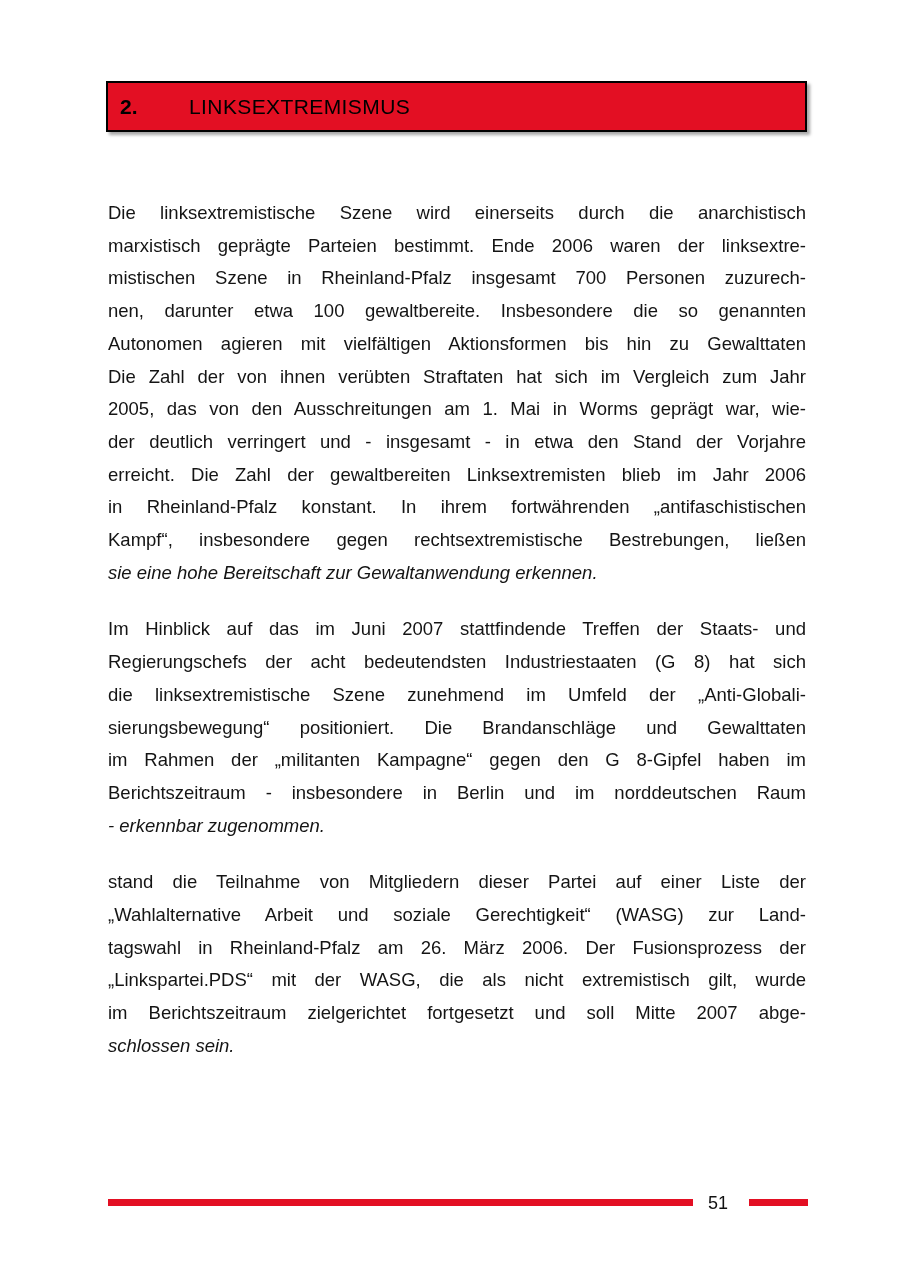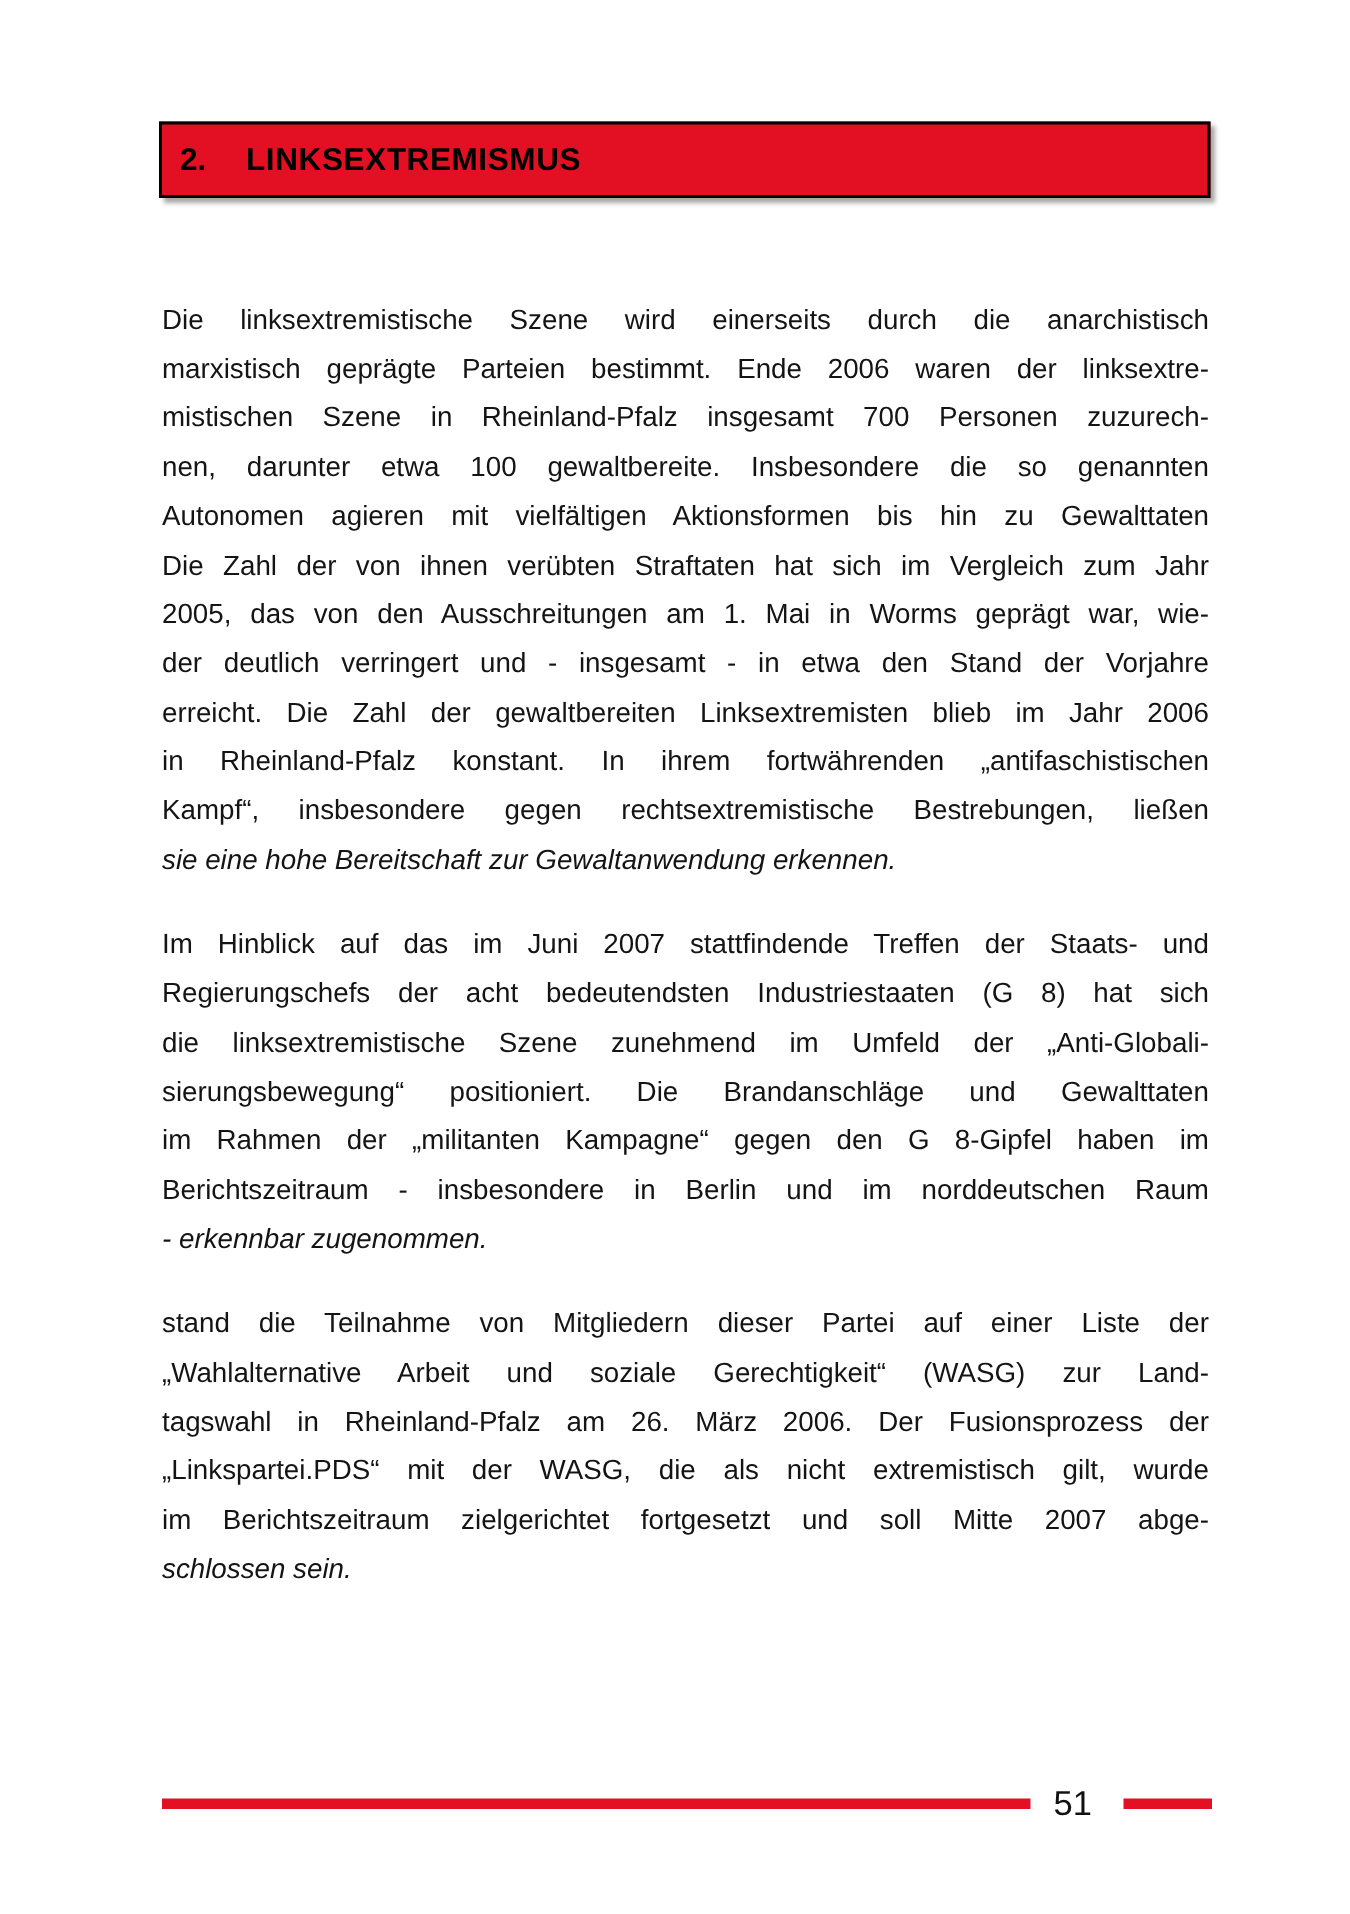--- a/index.html
+++ b/index.html
@@ -33,23 +33,24 @@
   .banner .num {
     margin-left: 12px;
     width: 44px;
     font-size: 21px;
     font-weight: bold;
     color: #000000;
     flex: 0 0 auto;
   }
   .banner .title {
     font-size: 21px;
-    font-weight: bold;
+    font-weight: normal;
     letter-spacing: 0.4px;
     color: #000000;
+    margin-left: 25px;
   }
   
   .content {
     position: absolute;
     left: 108px;
     top: 197px;
     width: 698px;
   }
   .para {
     margin: 0 0 24px 0;
@@ -81,21 +82,21 @@
   .rule {
     height: 7px;
     background: var(--accent, #e30f23);
   }
   .rule-long { flex: 1 1 auto; }
   .rule-short { flex: 0 0 59px; }
   .page-num {
     flex: 0 0 auto;
     margin-left: 15px;
     margin-right: 21px;
-    font-size: 23px;
+    font-size: 18px;
     line-height: 1;
     color: #111111;
   }
 </style>
 </head>
 <body>
 
 <div class="page">
 
   <div class="banner">

